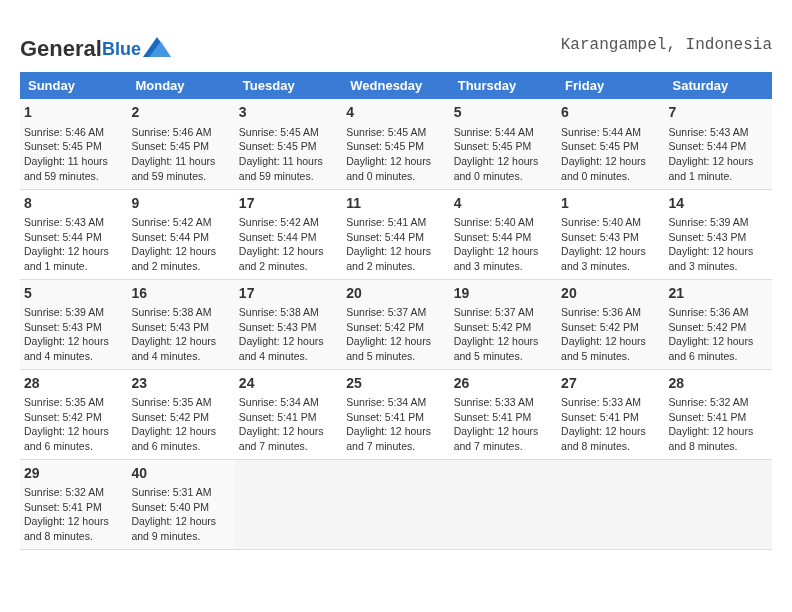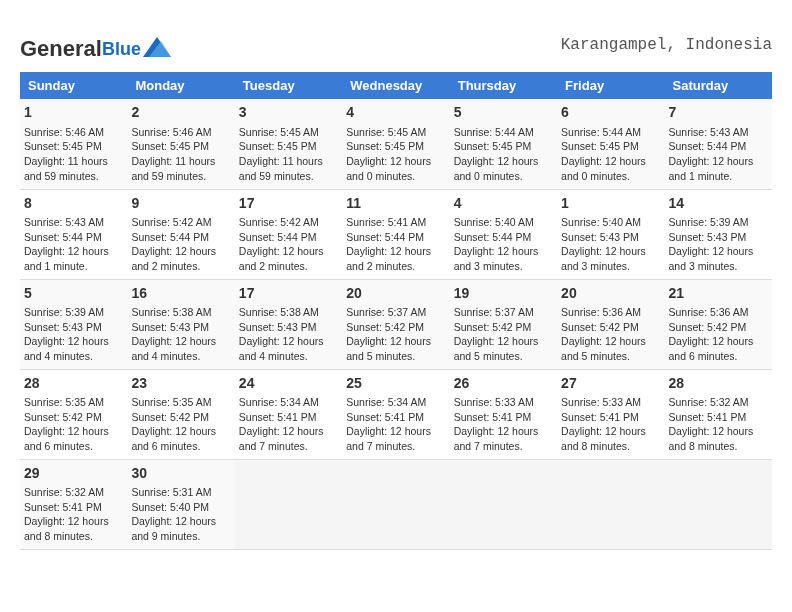--- a/index.html
+++ b/index.html
@@ -319,21 +319,21 @@
       </tr>
       <tr class="week-row">
         <td>
           <span class="day-num">29</span>
           <div>Sunrise: 5:32 AM</div>
           <div>Sunset: 5:41 PM</div>
           <div>Daylight: 12 hours</div>
           <div>and 8 minutes.</div>
         </td>
         <td>
-          <span class="day-num">30</span>
+          <span class="day-num">40</span>
           <div>Sunrise: 5:31 AM</div>
           <div>Sunset: 5:40 PM</div>
           <div>Daylight: 12 hours</div>
           <div>and 9 minutes.</div>
         </td>
         <td class="empty"></td>
         <td class="empty"></td>
         <td class="empty"></td>
         <td class="empty"></td>
         <td class="empty"></td>

